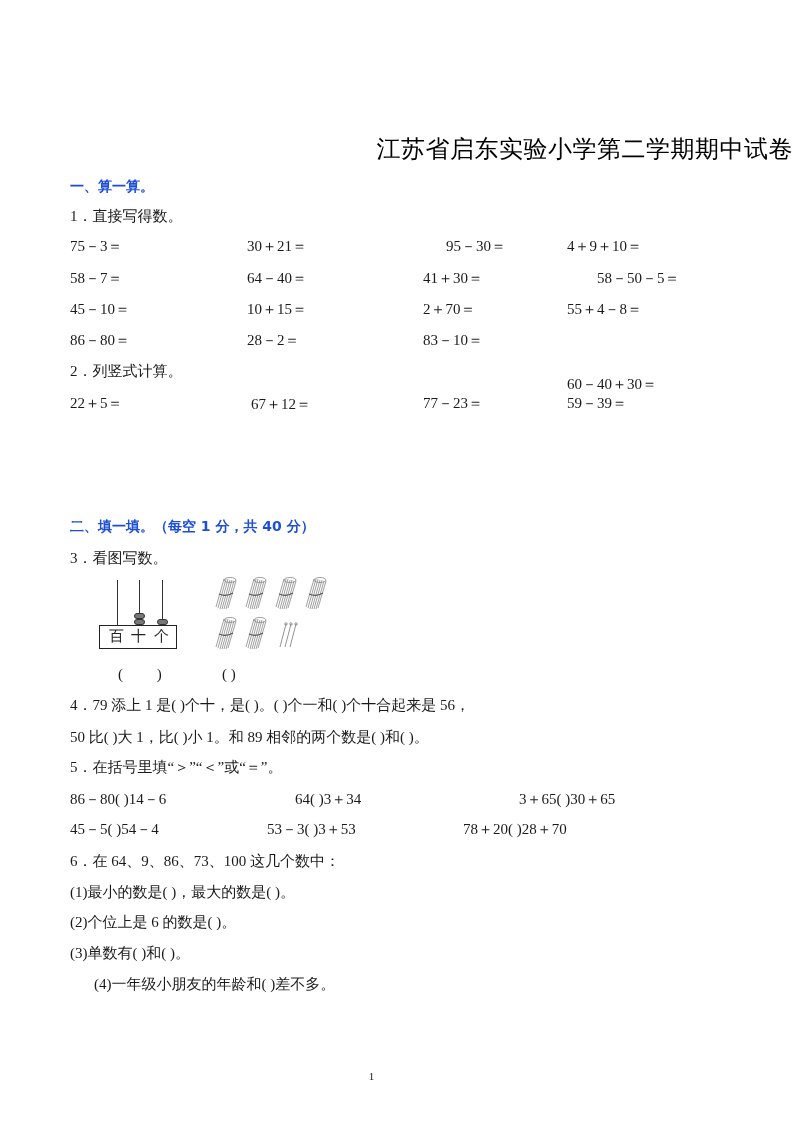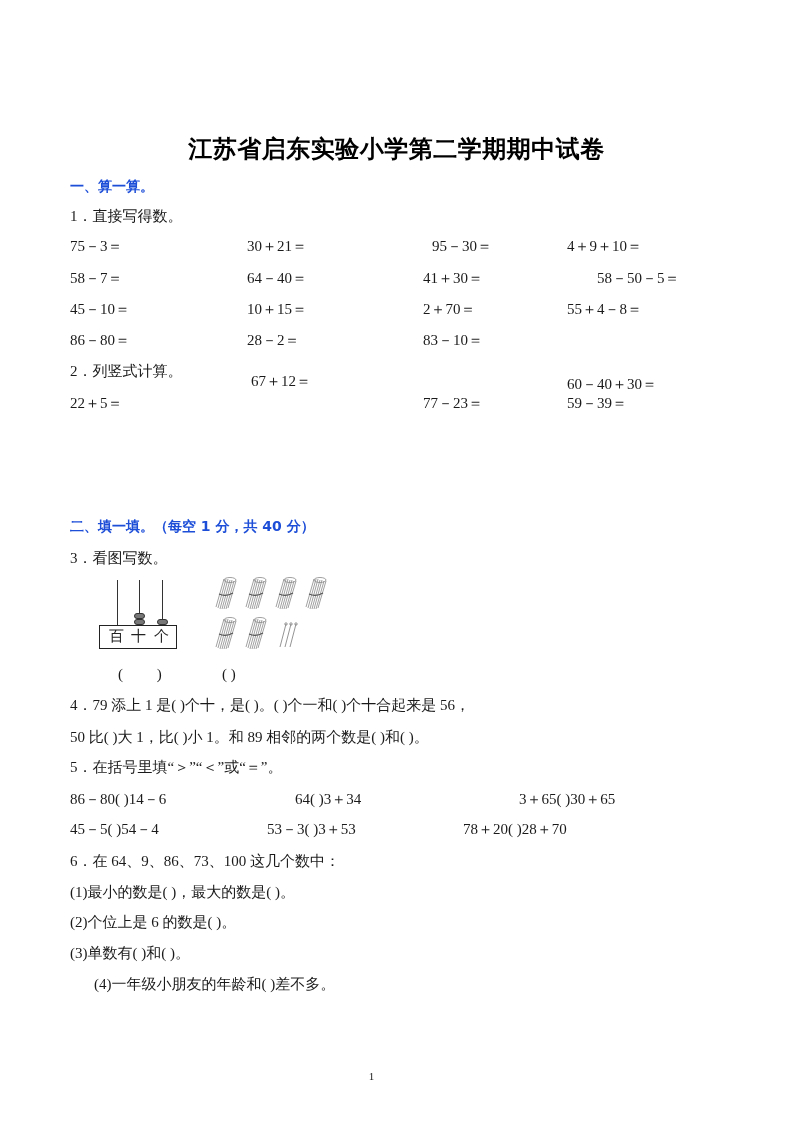--- a/index.html
+++ b/index.html
@@ -1,62 +1,62 @@
 <!DOCTYPE html>
 <html><head>
   <meta charset="utf-8">
   <style>
     html, body { margin: 0; padding: 0; background: #ffffff; }
     body { width: 793px; height: 1122px; position: relative; overflow: hidden;
       font-family: "Liberation Serif", "DejaVu Serif", serif; color: #1a1a1a; }
     .abs { position: absolute; white-space: nowrap; }
-    .title { left: 0; width: 793px; top: 133px; text-align: center;
-      font-family: "DejaVu Sans", "Liberation Sans", sans-serif; font-weight: bold;
+    .title { left: 0; width: 793px; top: 133px; text-align: right;
+      font-family: "DejaVu Sans", "Liberation Sans", sans-serif; font-weight: normal;
       font-size: 24px; letter-spacing: 0.5px; color: #000; }
     .section { font-family: "DejaVu Sans", "Liberation Sans", sans-serif; font-weight: bold; font-size: 14px; color: #1d4ed8; }
     .txt { font-size: 15px; }
     .page-num { left: 0; width: 743px; text-align: center; top: 1070px; font-size: 11px; }
     .abacus-box { position: absolute; left: 99px; top: 625px; width: 76px; height: 22px; border: 1px solid #222; }
     .rod { position: absolute; width: 1.3px; background: #333; }
     .bead { position: absolute; width: 11px; height: 6px; border-radius: 3px; background: #777; border: 1px solid #333; box-sizing: border-box; }
     .place { position: absolute; top: 627px; font-size: 15px; font-family: "DejaVu Serif", serif; color: #222; }
   </style>
 </head>
 <body>
 
 <div class="abs title">江苏省启东实验小学第二学期期中试卷</div>
 
 <div class="abs section" style="left:70px; top:178px;">一、算一算。</div>
 <div class="abs txt" style="left:70px; top:207px;">1．直接写得数。</div>
 
 <div>
   <div class="abs txt" style="left:70px; top:237px;">75－3＝</div>
   <div class="abs txt" style="left:247px; top:237px;">30＋21＝</div>
-  <div class="abs txt" style="left:432px; top:237px;text-align:center;">95－30＝</div>
+  <div class="abs txt" style="left:446px; top:237px;text-align:center;">95－30＝</div>
   <div class="abs txt" style="left:567px; top:237px;">4＋9＋10＝</div>
 
   <div class="abs txt" style="left:70px; top:269px;">58－7＝</div>
   <div class="abs txt" style="left:247px; top:269px;">64－40＝</div>
   <div class="abs txt" style="left:423px; top:269px;">41＋30＝</div>
   <div class="abs txt" style="left:597px; top:269px;">58－50－5＝</div>
 
   <div class="abs txt" style="left:70px; top:300px;">45－10＝</div>
   <div class="abs txt" style="left:247px; top:300px;">10＋15＝</div>
   <div class="abs txt" style="left:423px; top:300px;">2＋70＝</div>
   <div class="abs txt" style="left:567px; top:300px;">55＋4－8＝</div>
 
   <div class="abs txt" style="left:70px; top:331px;">86－80＝</div>
   <div class="abs txt" style="left:247px; top:331px;">28－2＝</div>
   <div class="abs txt" style="left:423px; top:331px;">83－10＝</div>
   <div class="abs txt" style="left:567px; top:340px;margin-top:35px;">60－40＋30＝</div>
 </div>
 
 <div class="abs txt" style="left:70px; top:362px;">2．列竖式计算。</div>
 <div class="abs txt" style="left:70px; top:394px;">22＋5＝</div>
-<div class="abs txt" style="left:251px; top:372px;">67＋12＝</div>
+<div class="abs txt" style="left:251px; top:395px;">67＋12＝</div>
 <div class="abs txt" style="left:423px; top:394px;">77－23＝</div>
 <div class="abs txt" style="left:567px; top:394px;">59－39＝</div>
 
 <div class="abs section" style="left:70px; top:518px;">二、填一填。（每空 1 分，共 40 分）</div>
 <div class="abs txt" style="left:70px; top:549px;">3．看图写数。</div>
 
 <div>
   <div class="rod" style="left:117px; top:580px; height:45px;"></div>
   <div class="rod" style="left:139px; top:580px; height:45px;"></div>
   <div class="rod" style="left:162px; top:580px; height:45px;"></div>

